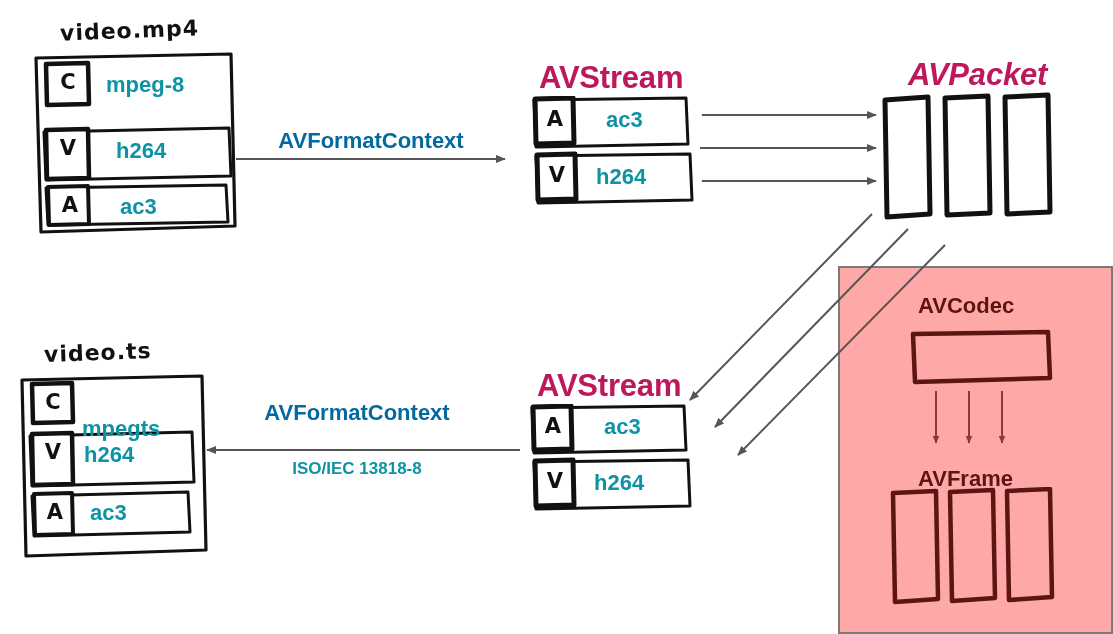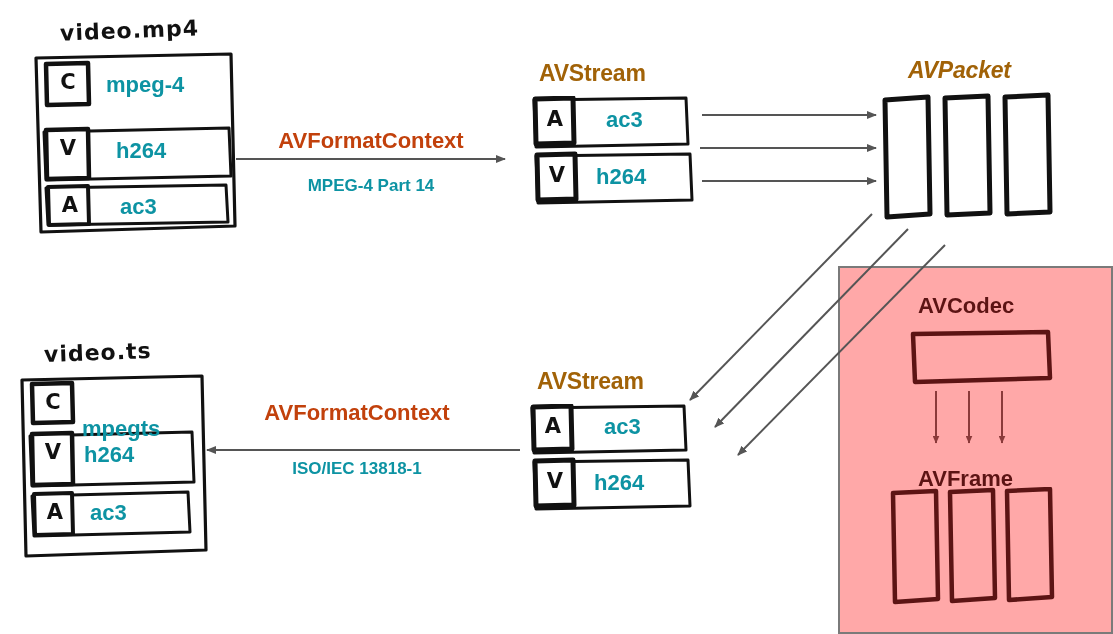--- a/index.html
+++ b/index.html
@@ -37,35 +37,35 @@
     position: absolute;
     left: 0; top: 0;
     width: 1113px; height: 634px;
     z-index: 3;
     pointer-events: none;
   }
 
   
   .hdr {
     font-weight: bold;
-    font-size: 23px;
-    color: #a16207;
+    font-size: 31px;
+    color: #be185d;
     white-space: nowrap;
     letter-spacing: -0.2px;
   }
   .hdr-dark {
     font-weight: bold;
     font-size: 22px;
     color: #5c1414;
     white-space: nowrap;
   }
   .ctx-label {
     font-weight: bold;
     font-size: 22px;
-    color: #c2410c;
+    color: #0369a1;
     white-space: nowrap;
     text-align: center;
   }
   .ctx-sub {
     font-weight: bold;
     font-size: 17px;
     color: #0d93a3;
     white-space: nowrap;
     text-align: center;
     line-height: 1.25;
@@ -180,30 +180,27 @@
 
       <path d="M18,140 L198,137 L200,174 L20,177 Z" fill="#ffffff" stroke="#111111" stroke-width="3" stroke-linejoin="round"></path>
 
       <path d="M18,16 L60,15 L61,56 L19,57 Z" fill="#ffffff" stroke="#111111" stroke-width="4.5" stroke-linejoin="round"></path>
       <path d="M18,82 L60,81 L61,130 L19,131 Z" fill="#ffffff" stroke="#111111" stroke-width="4.5" stroke-linejoin="round"></path>
       <path d="M20,139 L60,138 L61,176 L21,177 Z" fill="#ffffff" stroke="#111111" stroke-width="4" stroke-linejoin="round"></path>
     </svg>
     <div class="letter" style="left:28px; top:22px; width:24px;">C</div>
     <div class="letter" style="left:28px; top:88px; width:24px;">V</div>
     <div class="letter" style="left:30px; top:145px; width:24px;">A</div>
-    <div class="box-text" style="left:78px; top:24px;">mpeg-4</div>
+    <div class="box-text" style="left:78px; top:24px;">mpeg-8</div>
     <div class="box-text" style="left:88px; top:90px;">h264</div>
     <div class="box-text" style="left:92px; top:146px;">ac3</div>
   </div>
 
   <div class="abs" style="left:246px; top:128px; width:250px; z-index:4;">
     <div class="ctx-label">AVFormatContext</div>
-  </div>
-  <div class="abs" style="left:246px; top:175px; width:250px; z-index:4;">
-    <div class="ctx-sub">MPEG-4 Part 14</div>
   </div>
 
   <div class="abs" style="left:539px; top:60px; z-index:4;">
     <div class="hdr">AVStream</div>
   </div>
 
   <div class="abs stream-group" style="left:530px; top:96px;">
     <svg width="180" height="110" viewBox="0 0 180 110">
 
       <path d="M4,4 L156,2 L158,48 L6,51 Z" fill="#ffffff" stroke="#111111" stroke-width="3" stroke-linejoin="round"></path>
@@ -248,21 +245,21 @@
     <div class="letter" style="left:29px; top:130px; width:24px;">A</div>
     <div class="box-text" style="left:68px; top:22px;margin-top:24px;">mpegts</div>
     <div class="box-text" style="left:70px; top:72px;">h264</div>
     <div class="box-text" style="left:76px; top:130px;">ac3</div>
   </div>
 
   <div class="abs" style="left:237px; top:400px; width:240px; z-index:4;">
     <div class="ctx-label">AVFormatContext</div>
   </div>
   <div class="abs" style="left:237px; top:458px; width:240px; z-index:4;">
-    <div class="ctx-sub">ISO/IEC 13818-1</div>
+    <div class="ctx-sub">ISO/IEC 13818-8</div>
   </div>
 
   <div class="abs" style="left:537px; top:368px; z-index:4;">
     <div class="hdr">AVStream</div>
   </div>
 
   <div class="abs stream-group" style="left:528px; top:404px;">
     <svg width="180" height="110" viewBox="0 0 180 110">
       <path d="M4,4 L156,2 L158,46 L6,49 Z" fill="#ffffff" stroke="#111111" stroke-width="3" stroke-linejoin="round"></path>
       <path d="M5,3 L43,2 L44,45 L6,46 Z" fill="#ffffff" stroke="#111111" stroke-width="5" stroke-linejoin="round"></path>

